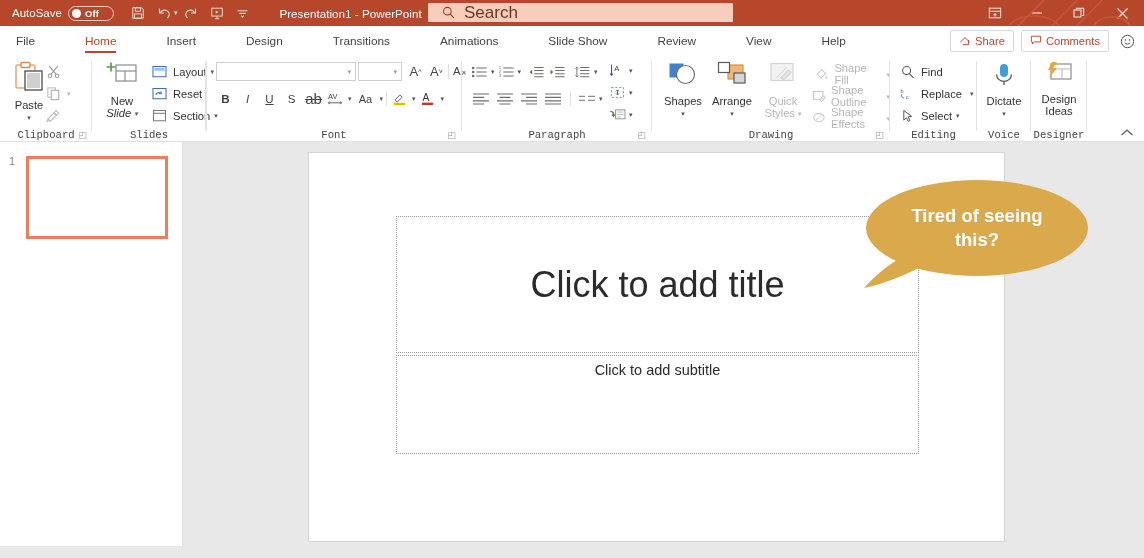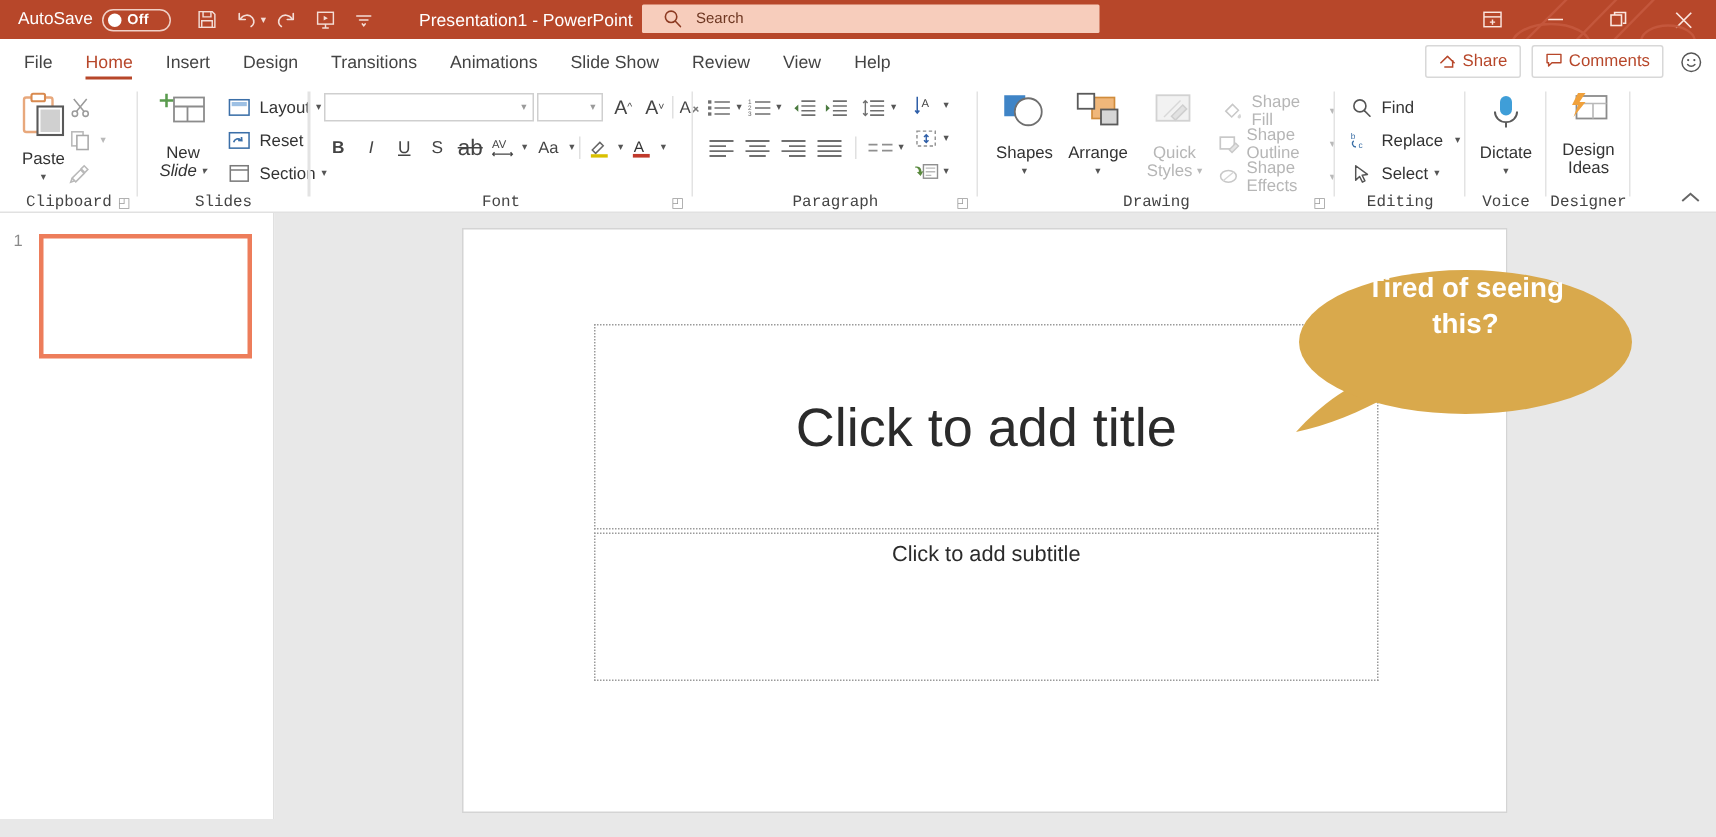--- a/index.html
+++ b/index.html
@@ -31,32 +31,32 @@
   .qat-btn svg{display:block;}
   .qat-caret{font-size:7px;color:#f4ddd6;margin-left:-4px;}
   .doc-title{
     color:#fff;font-size:11.7px;margin-left:24px;white-space:nowrap;
   }
   .searchbox{
     position:absolute;left:428px;top:3px;width:305px;height:19px;
     background:#f7cdbc;display:flex;align-items:center;border-radius:1px;
   }
   .searchbox .mag{margin-left:14px;color:#8c3a22;display:flex;}
-  .searchbox .ph{margin-left:9px;font-size:10px;color:#6e3722;}
+  .searchbox .ph{margin-left:9px;font-size:17px;color:#6e3722;}
   .wincontrols{position:absolute;right:0;top:0;height:26px;display:flex;align-items:center;}
   .wc{width:42px;height:26px;display:flex;align-items:center;justify-content:center;color:#fbe6df;}
   .wc.close{width:44px;}
   .titlebar-deco{
     position:absolute;right:0;top:0;width:260px;height:26px;overflow:hidden;pointer-events:none;
   }
 
   
   .tabbar{
     position:absolute;left:0;top:26px;width:1144px;height:30px;background:#fff;
-    display:flex;align-items:center;
+    display:flex;align-items:center;gap:28px;
   }
   .tab{
     font-size:11.8px;color:#444;padding:0 11px;height:28px;line-height:28px;position:relative;
     white-space:nowrap;
   }
   .tab.first{margin-left:5px;}
   .tab.active{color:#b7472a;}
   .tab.active:after{
     content:"";position:absolute;left:11px;right:11px;bottom:2px;height:2.5px;background:#b7472a;
   }
@@ -130,21 +130,21 @@
     position:absolute;left:396px;top:355px;width:523px;height:99px;
     border:1px dotted #9a9a9a;box-sizing:border-box;
     display:flex;align-items:flex-start;justify-content:center;padding-top:6px;
   }
   .ph-sub span{font-size:14.5px;color:#2b2b2b;}
 
   
   .callout{position:absolute;left:862px;top:180px;width:226px;height:120px;}
   .callout .bubble{
     position:absolute;left:4px;top:0;width:222px;height:96px;border-radius:50%/50%;
-    background:#d9a94c;display:flex;justify-content:center;
+    background:#d9a94c;display:flex;align-items:center;justify-content:center;
   }
   .callout .bubble span{
     color:#fff;font-size:18.5px;font-weight:bold;text-align:center;line-height:24px;
     display:block;width:170px;
   }
   .callout .tail{
     position:absolute;left:0px;top:64px;width:70px;height:46px;
   }
 
   .statusstrip{position:absolute;left:0;top:546px;width:1144px;height:12px;background:#e8e8e8;}

